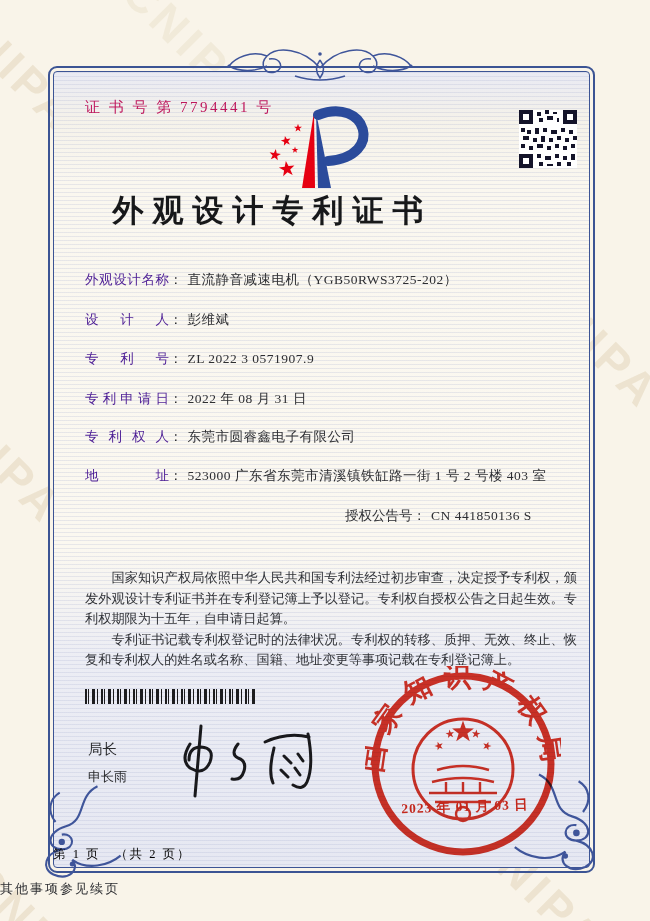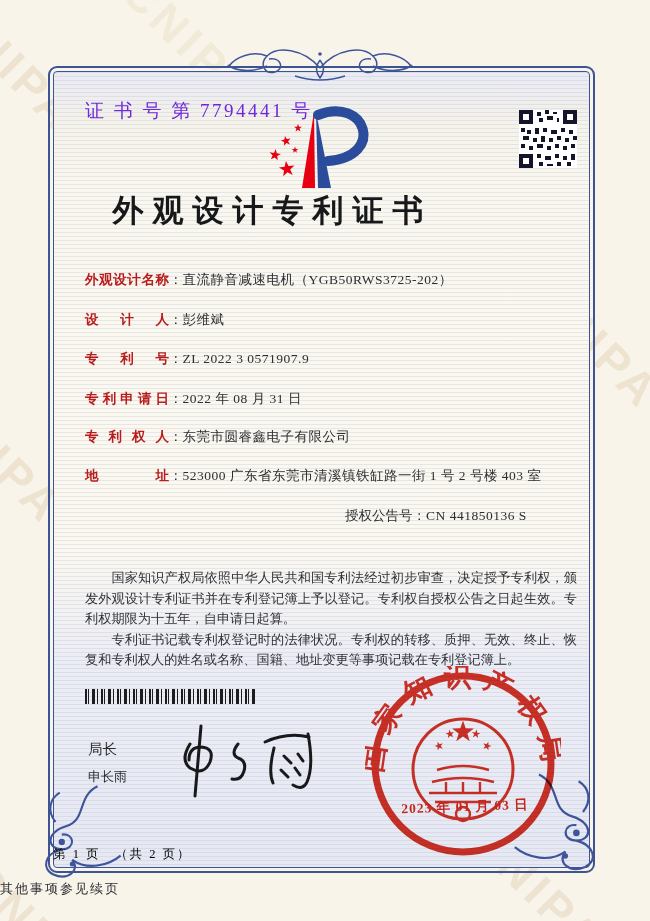--- a/index.html
+++ b/index.html
@@ -21,31 +21,31 @@
   
   .wm{
     position:absolute;font-family:"Liberation Sans","DejaVu Sans",sans-serif;
     font-weight:bold;font-size:46px;letter-spacing:5px;
     color:rgba(196,170,118,.22);transform:rotate(45deg);transform-origin:left top;
     pointer-events:none;white-space:nowrap;
   }
   .wm.faint{color:rgba(196,170,118,.13);}
   .wm.bluish{color:rgba(140,148,185,.16);}
   
-  .cert-no{position:absolute;left:85px;top:98px;font-size:19px;letter-spacing:2.5px;color:#6d28d9;}
+  .cert-no{position:absolute;left:85px;top:98px;font-size:15px;letter-spacing:2.5px;color:#be185d;}
   .logo{position:absolute;left:258px;top:100px;}
   .qr{position:absolute;left:519px;top:110px;width:58px;height:58px;}
   .title{
     position:absolute;left:53px;top:190px;width:439px;text-align:center;
     font-size:31px;font-weight:bold;letter-spacing:9px;color:#17181a;
   }
   
   .frow{position:absolute;left:85px;font-size:13.5px;color:#2d2e32;white-space:nowrap;}
-  .flabel{display:inline-block;width:84px;text-align:justify;text-align-last:justify;color:#b91c1c;font-weight:bold;}
-  .fvalue{letter-spacing:.5px;}
+  .flabel{display:inline-block;width:84px;text-align:justify;text-align-last:justify;color:#4c1d95;}
+  .fvalue{margin-left:5px;letter-spacing:.5px;}
   .grant2{position:absolute;left:260px;top:0;}
   
   .body-text{
     position:absolute;left:85px;top:568px;width:492px;
     font-size:13.2px;line-height:20.5px;color:#2f3136;text-align:justify;
   }
   .body-text p{margin:0;text-indent:2em;}
   
   .barcode{
     position:absolute;left:85px;top:689px;width:172px;height:15px;

